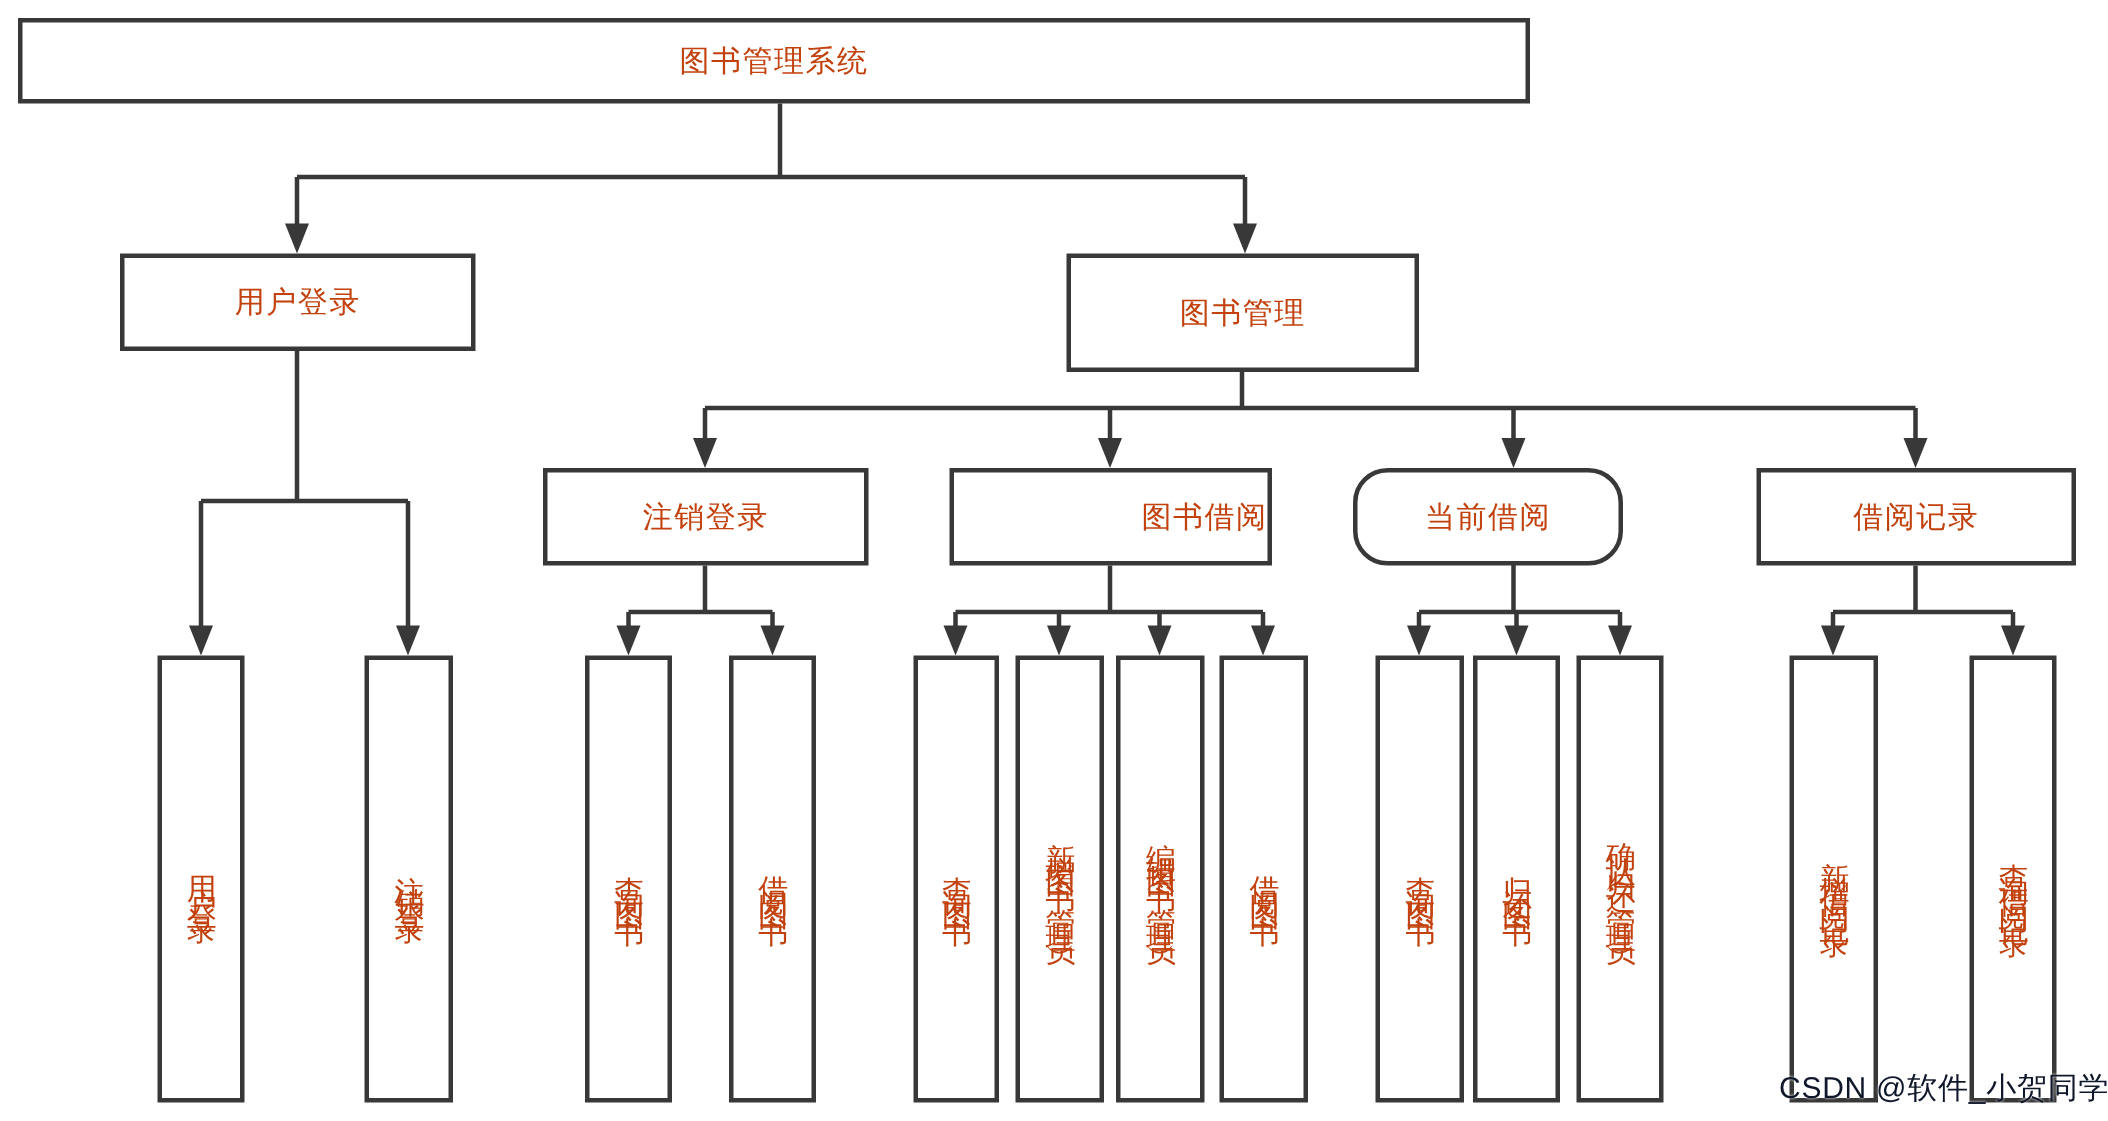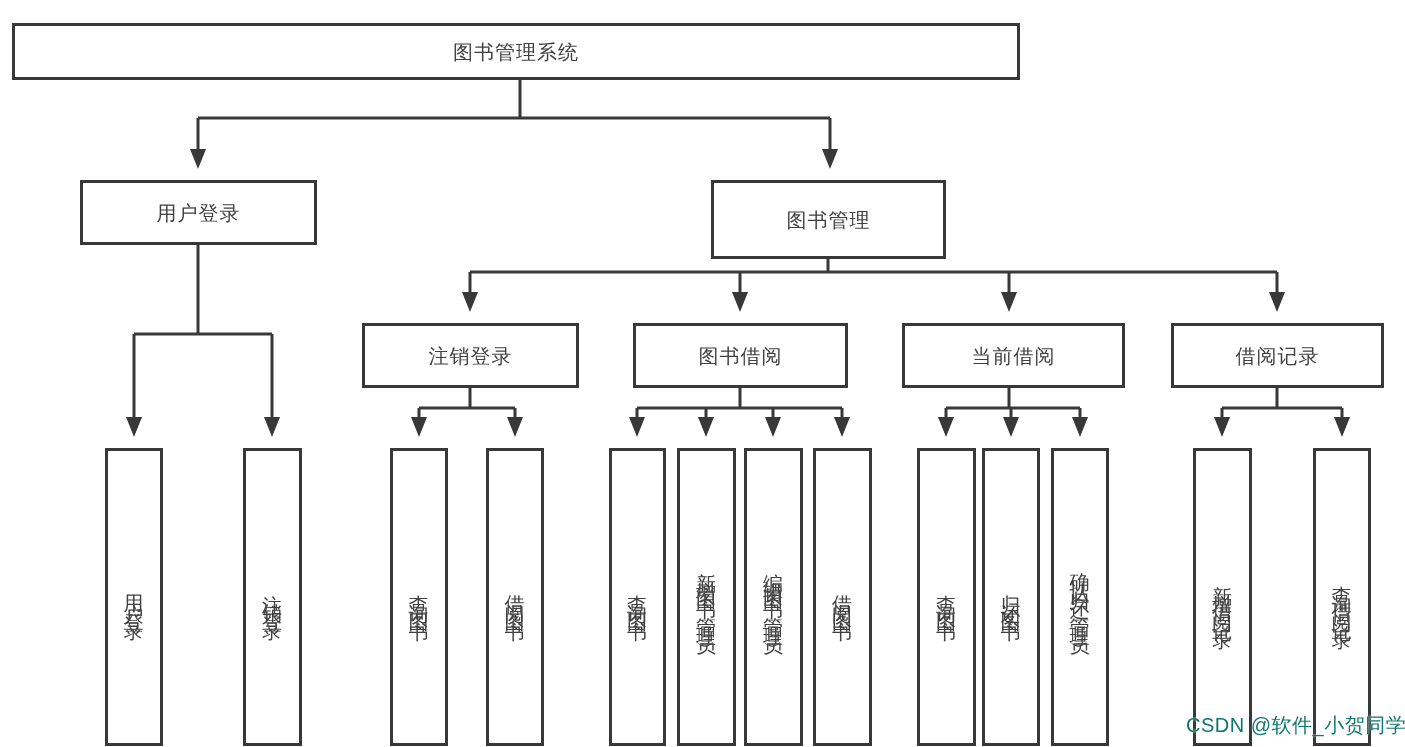--- a/index.html
+++ b/index.html
@@ -15,43 +15,42 @@
     position: absolute;
     left: 0; top: 0;
     width: 1405px; height: 747px;
     z-index: 1;
   }
   .node {
     position: absolute;
     box-sizing: border-box;
     background: #ffffff;
     border: 3px solid #383838;
-    color: #404040;
+    color: #c2410c;
     display: flex;
     align-items: center;
     justify-content: center;
     z-index: 2;
     font-size: 20px;
     line-height: 1;
-    margin-top: 11px;
   }
   .node.h { letter-spacing: 1px; }
   .node.v {
     writing-mode: vertical-rl;
     text-orientation: mixed;
     letter-spacing: 9px;
     font-size: 20px;
   }
   .watermark {
     position: absolute;
     left: 1186px;
     top: 712px;
     z-index: 3;
     font-size: 20px;
-    color: #0f766e;
+    color: #0f172a;
     letter-spacing: 0.5px;
     text-shadow: 0 0 2px #ffffff;
     white-space: nowrap;
   }
 </style>
 </head>
 <body>
 
 <div class="stage">
 
@@ -117,24 +116,24 @@
   <div class="node h" style="left:80px; top:169px; width:237px; height:65px;">
     <span>用户登录</span>
   </div>
   <div class="node h" style="left:711px; top:169px; width:235px; height:79px;">
     <span>图书管理</span>
   </div>
 
   <div class="node h" style="left:362px; top:312px; width:217px; height:65px;">
     <span>注销登录</span>
   </div>
-  <div class="node h" style="left:633px; top:312px; width:215px; height:65px;">
+  <div class="node h" style="left:633px; top:312px; width:215px; height:65px;justify-content:flex-end;">
     <span>图书借阅</span>
   </div>
-  <div class="node h" style="left:902px; top:312px; width:223px; height:65px;">
+  <div class="node h" style="left:902px; top:312px; width:180px; height:65px;border-radius:23px;">
     <span>当前借阅</span>
   </div>
   <div class="node h" style="left:1171px; top:312px; width:213px; height:65px;">
     <span>借阅记录</span>
   </div>
 
   <div class="node v" style="left:105px; top:437px; width:58px; height:298px;">
     <span>用户登录</span>
   </div>
   <div class="node v" style="left:243px; top:437px; width:59px; height:298px;">

